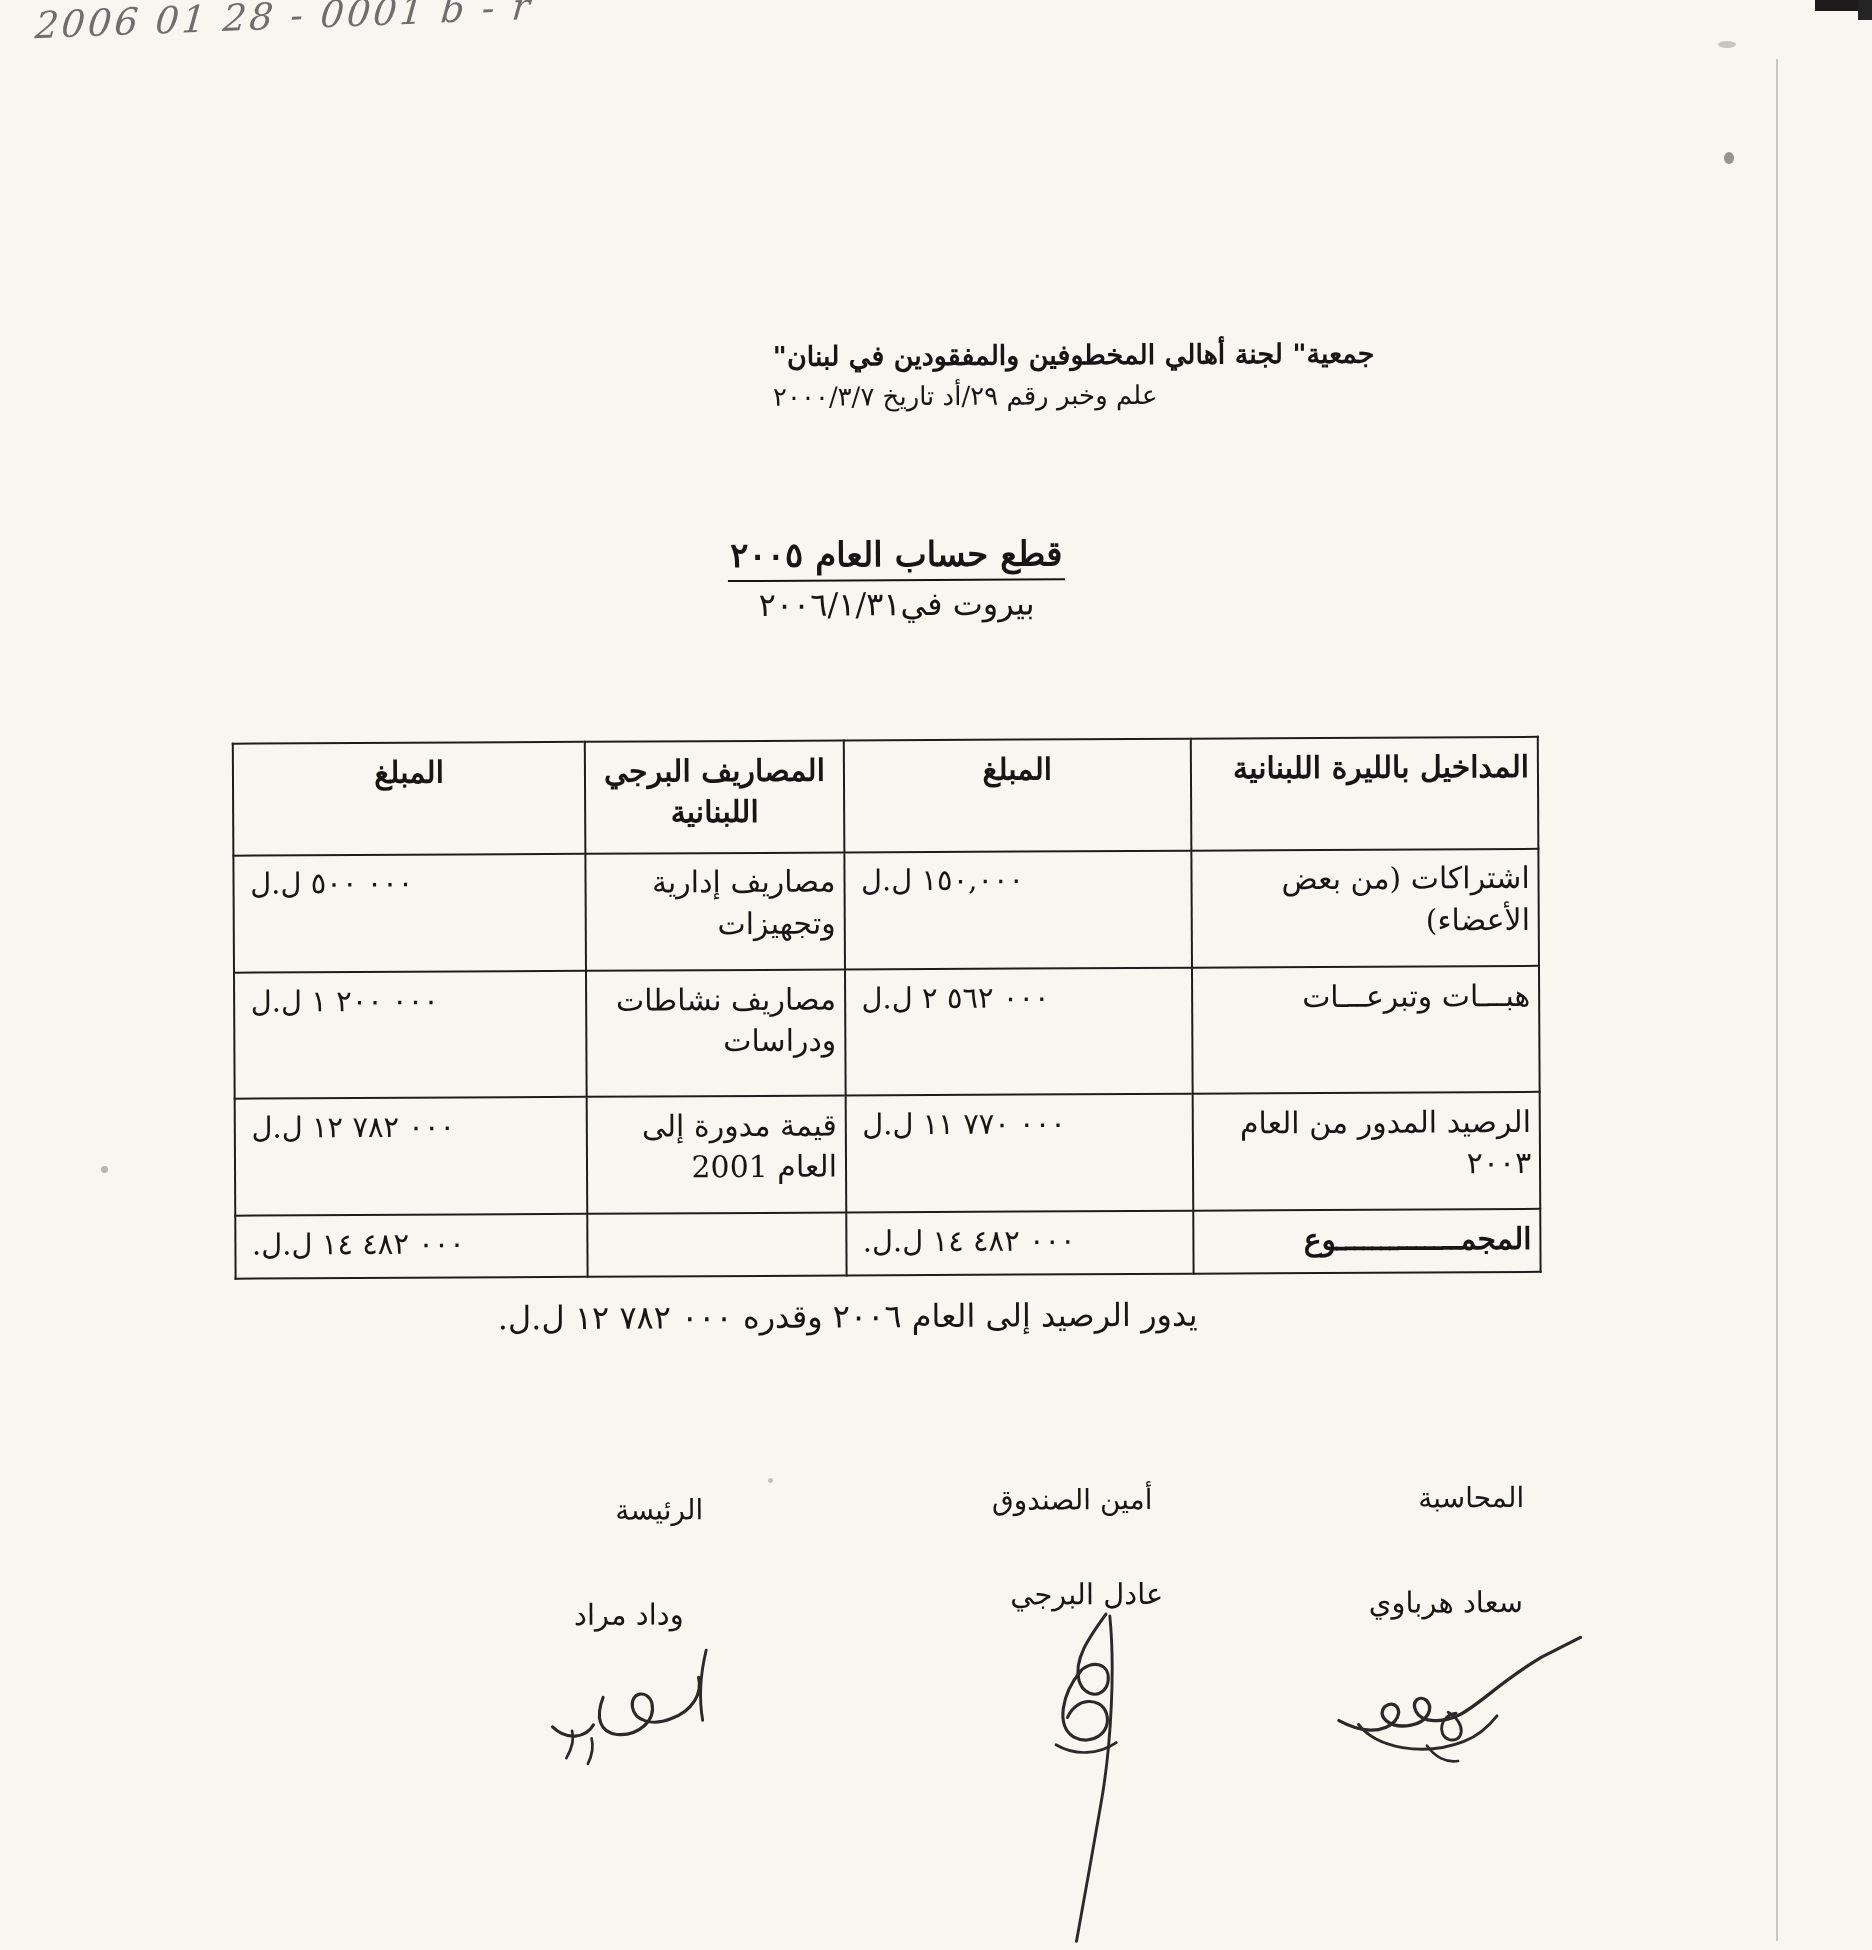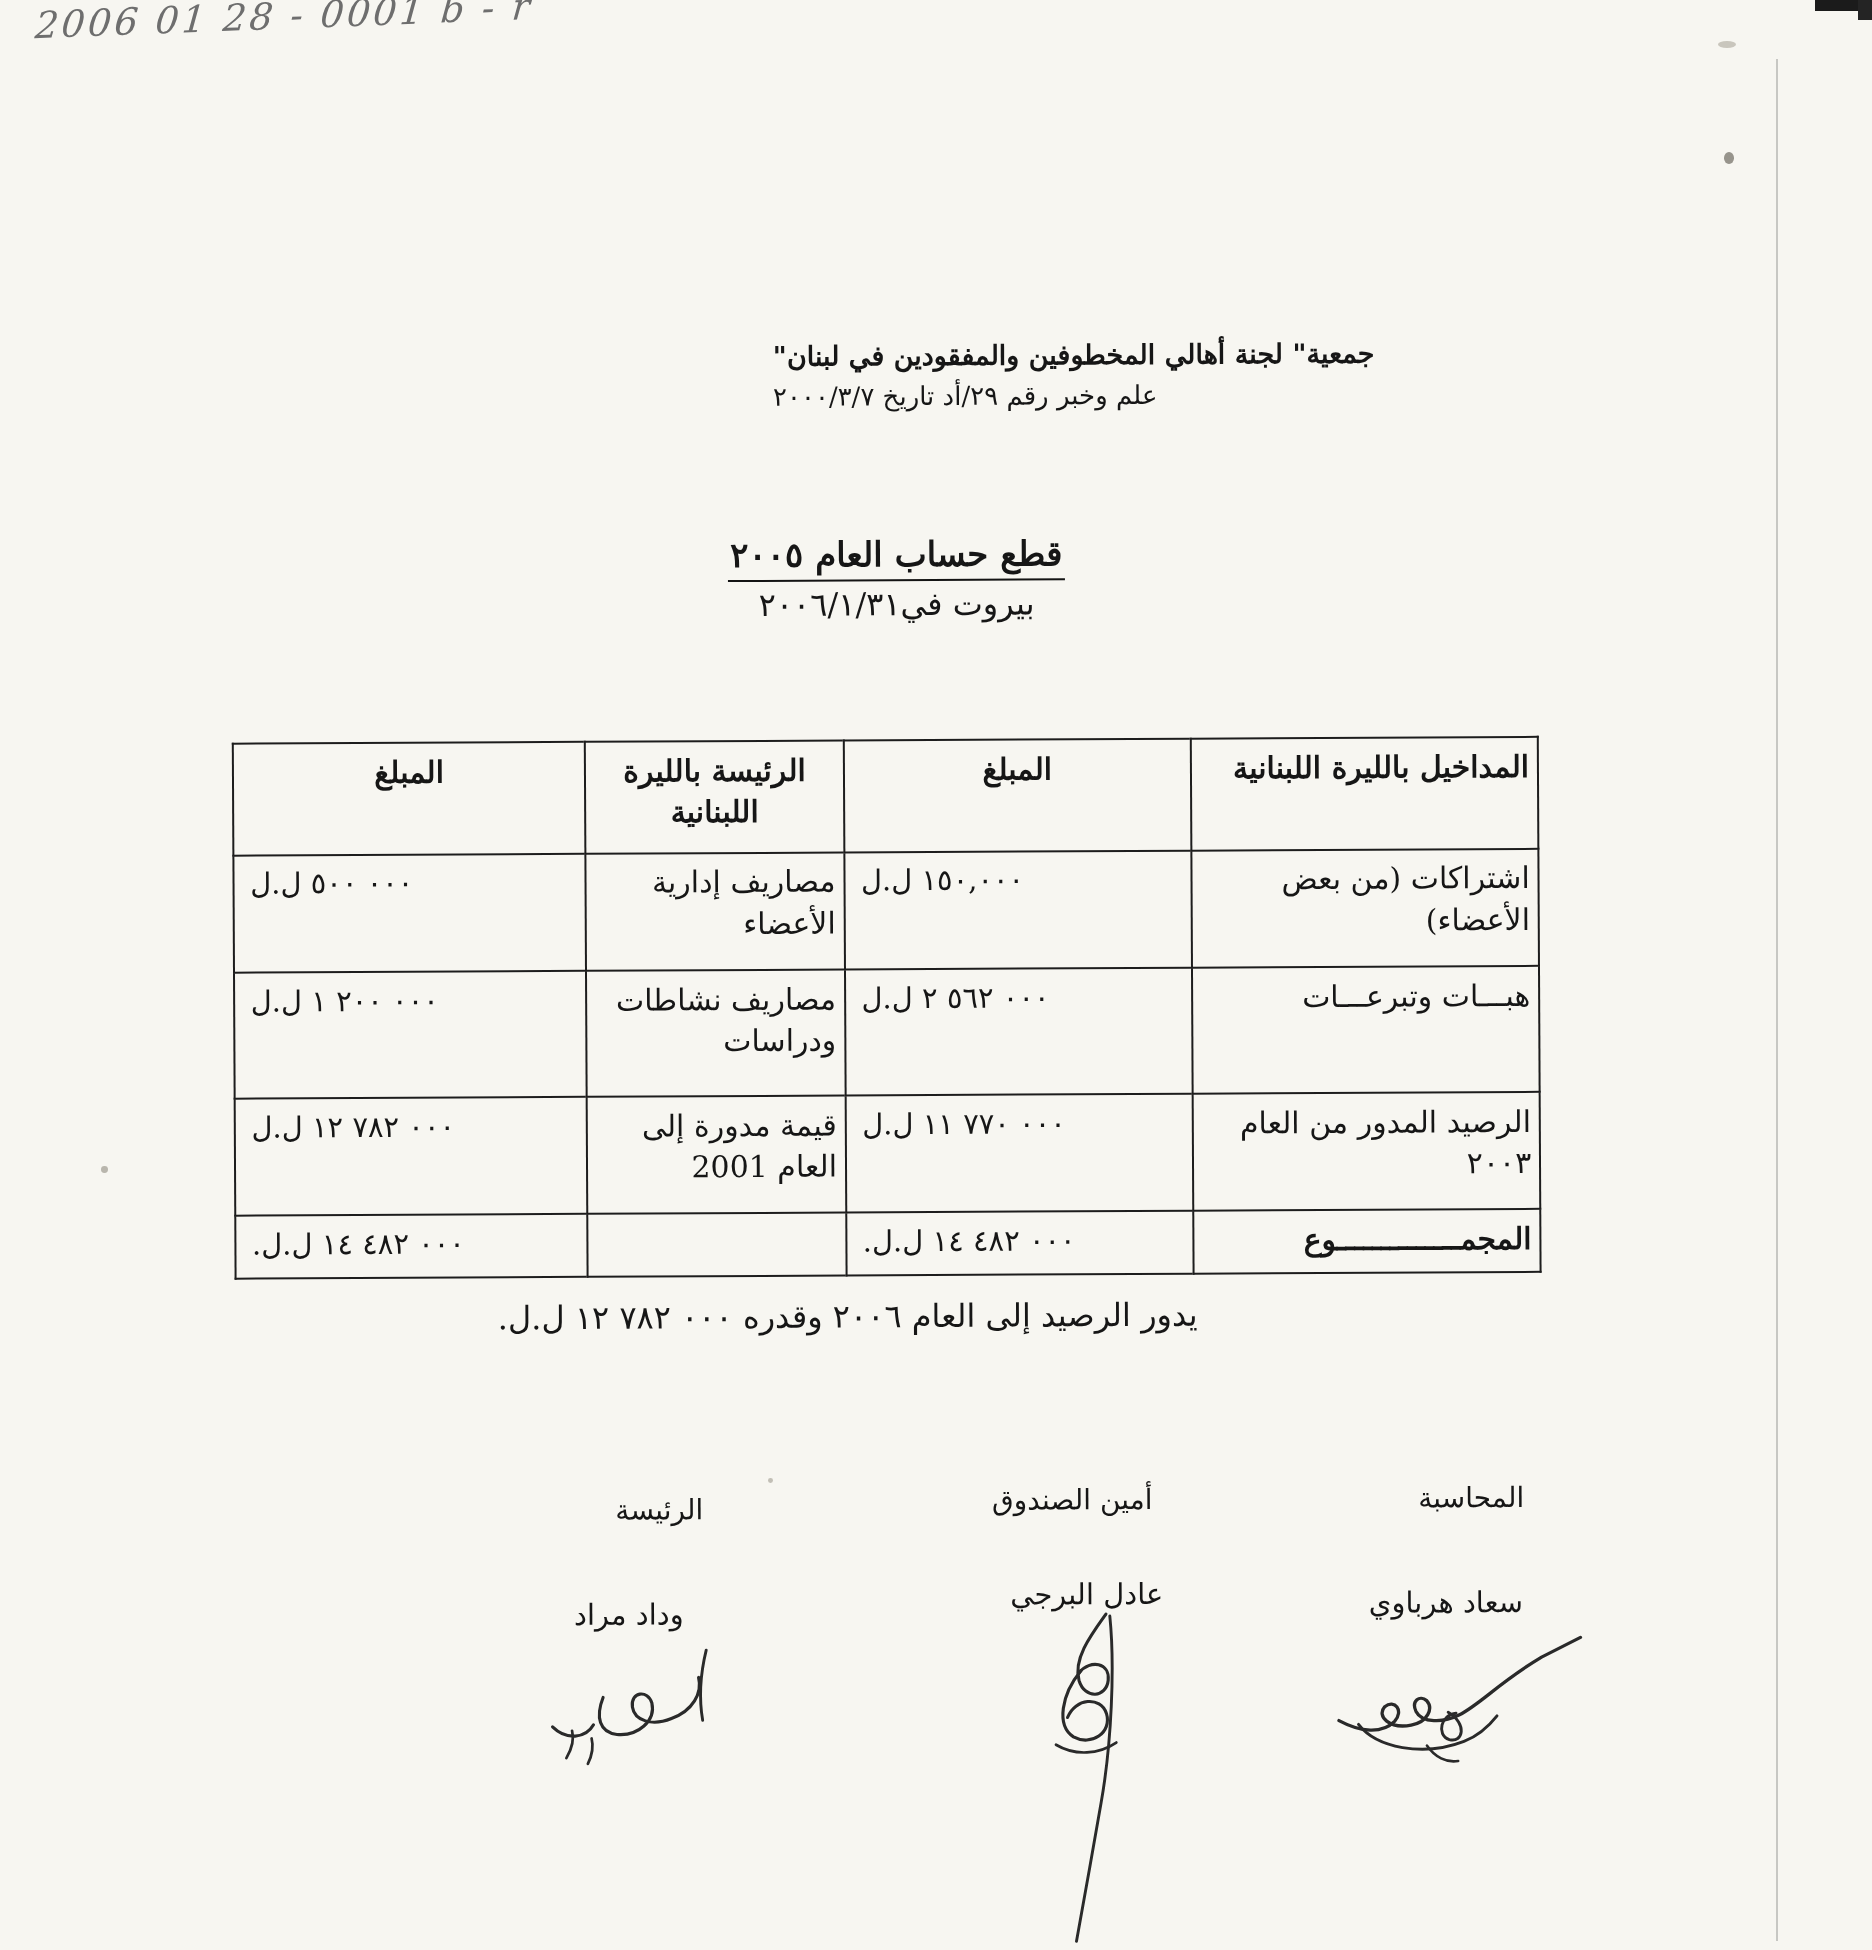--- a/index.html
+++ b/index.html
@@ -91,27 +91,27 @@
       <colgroup>
         <col style="width:26.6%">
           <col style="width:26.6%">
           <col style="width:19.8%">
           <col style="width:27.0%">
       </colgroup>
       <tbody>
         <tr>
           <td class="hdr start">المداخيل بالليرة اللبنانية</td>
           <td class="hdr">المبلغ</td>
-          <td class="hdr">الرئيسة بالليرة اللبنانية</td>
+          <td class="hdr">المصاريف البرجي اللبنانية</td>
           <td class="hdr">المبلغ</td>
         </tr>
         <tr>
           <td class="label r1">اشتراكات (من بعض الأعضاء)</td>
           <td class="amount r1">١٥٠,٠٠٠ ل.ل</td>
-          <td class="label r1">مصاريف إدارية الأعضاء</td>
+          <td class="label r1">مصاريف إدارية وتجهيزات</td>
           <td class="amount r1">٥٠٠&nbsp;٠٠٠ ل.ل</td>
         </tr>
         <tr>
           <td class="label r2">هبـــات وتبرعـــات</td>
           <td class="amount r2">٢&nbsp;٥٦٢&nbsp;٠٠٠ ل.ل</td>
           <td class="label r2">مصاريف نشاطات ودراسات</td>
           <td class="amount r2">١&nbsp;٢٠٠&nbsp;٠٠٠ ل.ل</td>
         </tr>
         <tr>
           <td class="label r3">الرصيد المدور من العام ٢٠٠٣</td>

